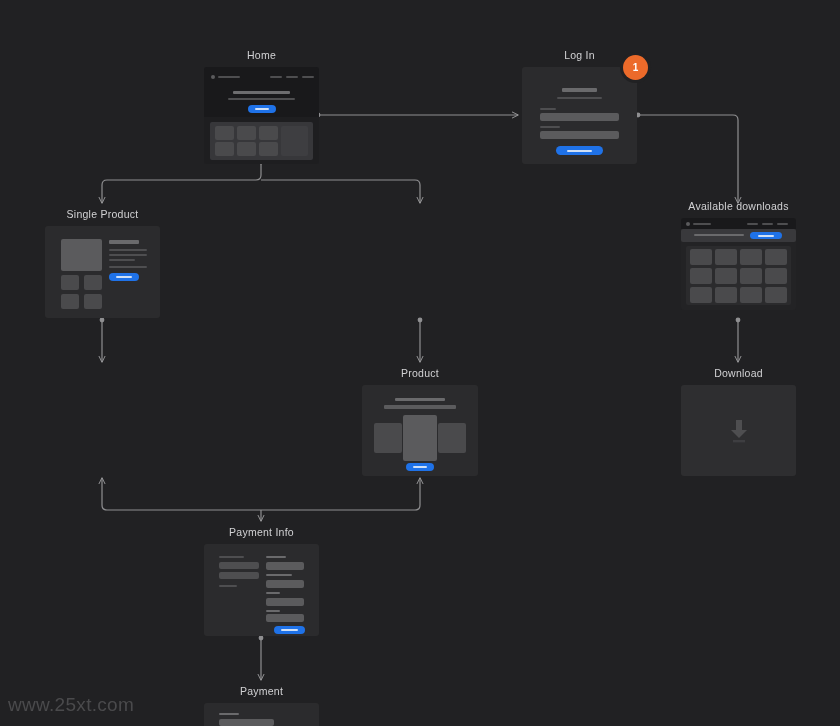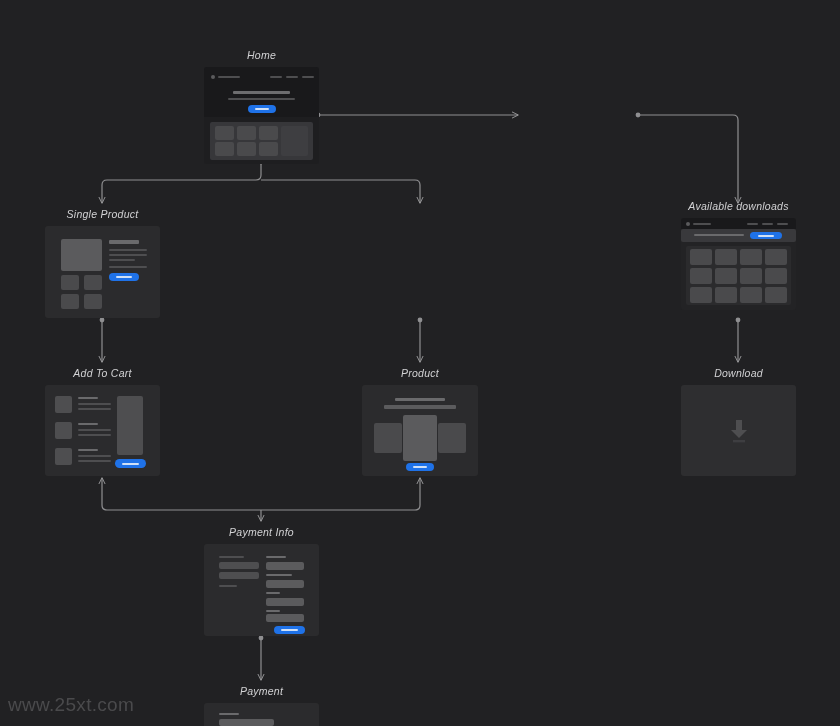--- a/index.html
+++ b/index.html
@@ -4,21 +4,21 @@
 <style>
   html,body{margin:0;padding:0;background:#212123;}
   body{
     width:840px;height:726px;position:relative;overflow:hidden;
     font-family:"Liberation Sans","DejaVu Sans",sans-serif;
     background:#212123;color:#d8d8d8;
   }
   #flow{position:absolute;inset:0;width:840px;height:726px;}
   .conn-layer{position:absolute;left:0;top:0;width:840px;height:726px;pointer-events:none;}
 
-  .node{position:absolute;font-style:italic;}
+  .node{position:absolute;}
   .node-label{
     text-align:center;font-size:10.5px;color:#d2d2d4;letter-spacing:.25px;
     margin-bottom:6px;white-space:nowrap;line-height:12px;
   }
   .card{
     background:#2b2b2d;border-radius:3px;position:relative;overflow:hidden;
   }
 
   
   .blk{background:#5b5b5d;border-radius:2px;position:absolute;}
@@ -109,20 +109,33 @@
         <div class="blk mid" style="left:27px;top:4px;width:19px;height:14px;"></div>
         <div class="blk mid" style="left:49px;top:4px;width:19px;height:14px;"></div>
         <div class="blk mid" style="left:5px;top:20px;width:19px;height:14px;"></div>
         <div class="blk mid" style="left:27px;top:20px;width:19px;height:14px;"></div>
         <div class="blk mid" style="left:49px;top:20px;width:19px;height:14px;"></div>
         <div class="blk" style="left:71px;top:4px;width:27px;height:30px;background:#3e3e41;"></div>
       </div>
     </div>
   </div>
 
+  <div class="node" style="left:522px;top:49px;width:115px;">
+    <div class="node-label">Log In</div>
+    <div class="card" style="width:115px;height:97px;">
+      <div class="bar" style="left:40px;top:21px;width:35px;height:4px;background:#6a6a6c;"></div>
+      <div class="bar thin" style="left:35px;top:30px;width:45px;"></div>
+      <div class="bar thin" style="left:18px;top:41px;width:16px;"></div>
+      <div class="blk mid" style="left:18px;top:46px;width:79px;height:8px;background:#5b5b5d;"></div>
+      <div class="bar thin" style="left:18px;top:59px;width:20px;"></div>
+      <div class="blk mid" style="left:18px;top:64px;width:79px;height:8px;background:#5b5b5d;"></div>
+      <div class="btn-blue" style="left:34px;top:79px;width:47px;height:9px;"></div>
+    </div>
+    <div class="badge" style="left:101px;top:6px;">1</div>
+  </div>
 
   <div class="node" style="left:45px;top:208px;width:115px;">
     <div class="node-label">Single Product</div>
     <div class="card" style="width:115px;height:92px;">
       <div class="blk" style="left:16px;top:13px;width:41px;height:32px;background:#5b5b5d;"></div>
       <div class="blk" style="left:16px;top:49px;width:18px;height:15px;background:#4a4a4c;"></div>
       <div class="blk" style="left:39px;top:49px;width:18px;height:15px;background:#4a4a4c;"></div>
       <div class="blk" style="left:16px;top:68px;width:18px;height:15px;background:#4a4a4c;"></div>
       <div class="blk" style="left:39px;top:68px;width:18px;height:15px;background:#4a4a4c;"></div>
       <div class="bar" style="left:64px;top:14px;width:30px;height:4px;background:#6a6a6c;"></div>
@@ -159,42 +172,20 @@
         <div class="blk mid" style="left:54px;top:22px;width:22px;height:16px;"></div>
         <div class="blk mid" style="left:79px;top:22px;width:22px;height:16px;"></div>
         <div class="blk mid" style="left:4px;top:41px;width:22px;height:16px;"></div>
         <div class="blk mid" style="left:29px;top:41px;width:22px;height:16px;"></div>
         <div class="blk mid" style="left:54px;top:41px;width:22px;height:16px;"></div>
         <div class="blk mid" style="left:79px;top:41px;width:22px;height:16px;"></div>
       </div>
     </div>
   </div>
 
-  <div class="node" style="left:45px;top:367px;width:115px;">
-    <div class="node-label">Add To Cart</div>
-    <div class="card" style="width:115px;height:91px;">
-      <div class="blk" style="left:10px;top:11px;width:17px;height:17px;background:#4e4e50;"></div>
-      <div class="bar thin" style="left:33px;top:12px;width:20px;background:#6a6a6c;"></div>
-      <div class="bar thin" style="left:33px;top:18px;width:33px;"></div>
-      <div class="bar thin" style="left:33px;top:23px;width:33px;"></div>
-
-      <div class="blk" style="left:10px;top:37px;width:17px;height:17px;background:#4e4e50;"></div>
-      <div class="bar thin" style="left:33px;top:38px;width:20px;background:#6a6a6c;"></div>
-      <div class="bar thin" style="left:33px;top:44px;width:33px;"></div>
-      <div class="bar thin" style="left:33px;top:49px;width:33px;"></div>
-
-      <div class="blk" style="left:10px;top:63px;width:17px;height:17px;background:#4e4e50;"></div>
-      <div class="bar thin" style="left:33px;top:64px;width:20px;background:#6a6a6c;"></div>
-      <div class="bar thin" style="left:33px;top:70px;width:33px;"></div>
-      <div class="bar thin" style="left:33px;top:75px;width:33px;"></div>
-
-      <div class="blk" style="left:72px;top:11px;width:26px;height:59px;background:#4e4e50;"></div>
-      <div class="btn-blue" style="left:70px;top:74px;width:31px;height:9px;"></div>
-    </div>
-  </div>
 
   <div class="node" style="left:362px;top:367px;width:116px;">
     <div class="node-label">Product</div>
     <div class="card" style="width:116px;height:91px;">
       <div class="bar" style="left:33px;top:13px;width:50px;height:3px;background:#6a6a6c;"></div>
       <div class="bar" style="left:22px;top:20px;width:72px;height:4px;background:#5b5b5d;"></div>
       <div class="blk" style="left:12px;top:38px;width:28px;height:30px;background:#4a4a4c;"></div>
       <div class="blk" style="left:76px;top:38px;width:28px;height:30px;background:#4a4a4c;"></div>
       <div class="blk" style="left:41px;top:30px;width:34px;height:46px;background:#5b5b5d;"></div>
       <div class="btn-blue" style="left:44px;top:78px;width:28px;height:8px;"></div>

